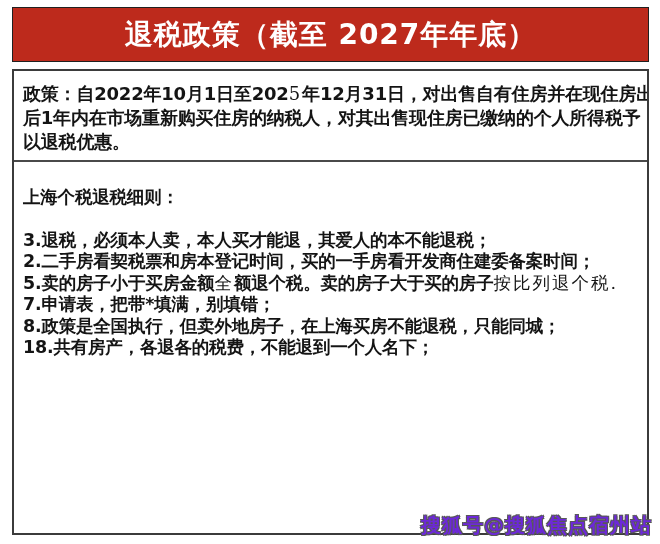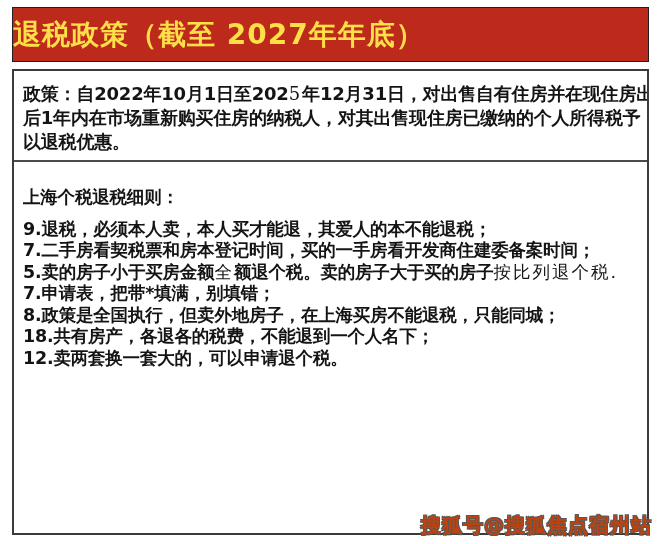--- a/index.html
+++ b/index.html
@@ -14,21 +14,22 @@
   }
   .banner {
     position: absolute;
     left: 12px; top: 7px;
     width: 637px; height: 55px;
     box-sizing: border-box;
     background: #bd2a1c;
     border: 1px solid #202020;
     display: flex;
     align-items: center;
-    color: #fde047;
+    justify-content: center;
+    color: #ffffff;
     font-size: 28px;
     font-weight: bold;
     letter-spacing: 1px;
   }
   .box {
     position: absolute;
     left: 12px; top: 69px;
     width: 637px; height: 466px;
     box-sizing: border-box;
     background: #ffffff;
@@ -48,34 +49,34 @@
     border-top: 2px solid #4a4a4a;
     margin-top: 6px;
   }
   .rules {
     padding: 25px 9px 0 9px;
     font-size: 17.5px;
     font-weight: bold;
     line-height: 21.5px;
     letter-spacing: -0.2px;
   }
-  .rules-heading { margin-bottom: 10px; }
+  .rules-heading { margin-bottom: 21px; }
   .rule-line { white-space: nowrap; }
   .serif {
     font-family: "DejaVu Serif", serif;
     font-weight: normal;
     letter-spacing: 2px;
   }
   .watermark {
     position: absolute;
     right: 8px; bottom: 5px;
     font-size: 20px;
     font-weight: bold;
     letter-spacing: 1px;
-    color: #c2410c;
+    color: #6d28d9;
     text-shadow:
       -1px -1px 0 #585858,
        1px -1px 0 #585858,
       -1px  1px 0 #585858,
        1px  1px 0 #585858;
     margin-left: 29px;
   }
 </style>
 </head>
 <body>
@@ -90,39 +91,36 @@
     <div class="policy" id="policy">
         <div class="policy-line"><span>政策：自2022年10月1日至202</span><span class="serif">5</span><span>年12月31日，对出售自有住房并在现住房出售</span></div>
         <div class="policy-line"><span>后1年内在市场重新购买住房的纳税人，对其出售现住房已缴纳的个人所得税予</span></div>
         <div class="policy-line"><span>以退税优惠。</span></div>
       </div>
     <div class="divider"></div>
     <div class="rules">
       <div class="rules-heading">上海个税退税细则：</div>
       <div id="rules-list">
           <div class="rule-item">
-            <div class="rule-line"><span>9.退税，必须本人卖，本人买才能退，其爱人的本不能退税；</span></div>
+            <div class="rule-line"><span>3.退税，必须本人卖，本人买才能退，其爱人的本不能退税；</span></div>
           </div>
           <div class="rule-item">
-            <div class="rule-line"><span>7.二手房看契税票和房本登记时间，买的一手房看开发商住建委备案时间；</span></div>
+            <div class="rule-line"><span>2.二手房看契税票和房本登记时间，买的一手房看开发商住建委备案时间；</span></div>
           </div>
           <div class="rule-item">
             <div class="rule-line"><span>5.卖的房子小于买房金额</span><span class="serif">全</span><span>额退个税。卖的房子大于买的房子</span><span class="serif">按比列退个税.</span></div>
           </div>
           <div class="rule-item">
             <div class="rule-line"><span>7.申请表，把带*填满，别填错；</span></div>
           </div>
           <div class="rule-item">
             <div class="rule-line"><span>8.政策是全国执行，但卖外地房子，在上海买房不能退税，只能同城；</span></div>
           </div>
           <div class="rule-item">
             <div class="rule-line"><span>18.共有房产，各退各的税费，不能退到一个人名下；</span></div>
           </div>
-          <div class="rule-item">
-            <div class="rule-line"><span>12.卖两套换一套大的，可以申请退个税。</span></div>
-          </div>
         </div>
     </div>
   </div>
 
   <div class="watermark">搜狐号@搜狐焦点宿州站</div>
 
 </div>
 
 </body></html>

